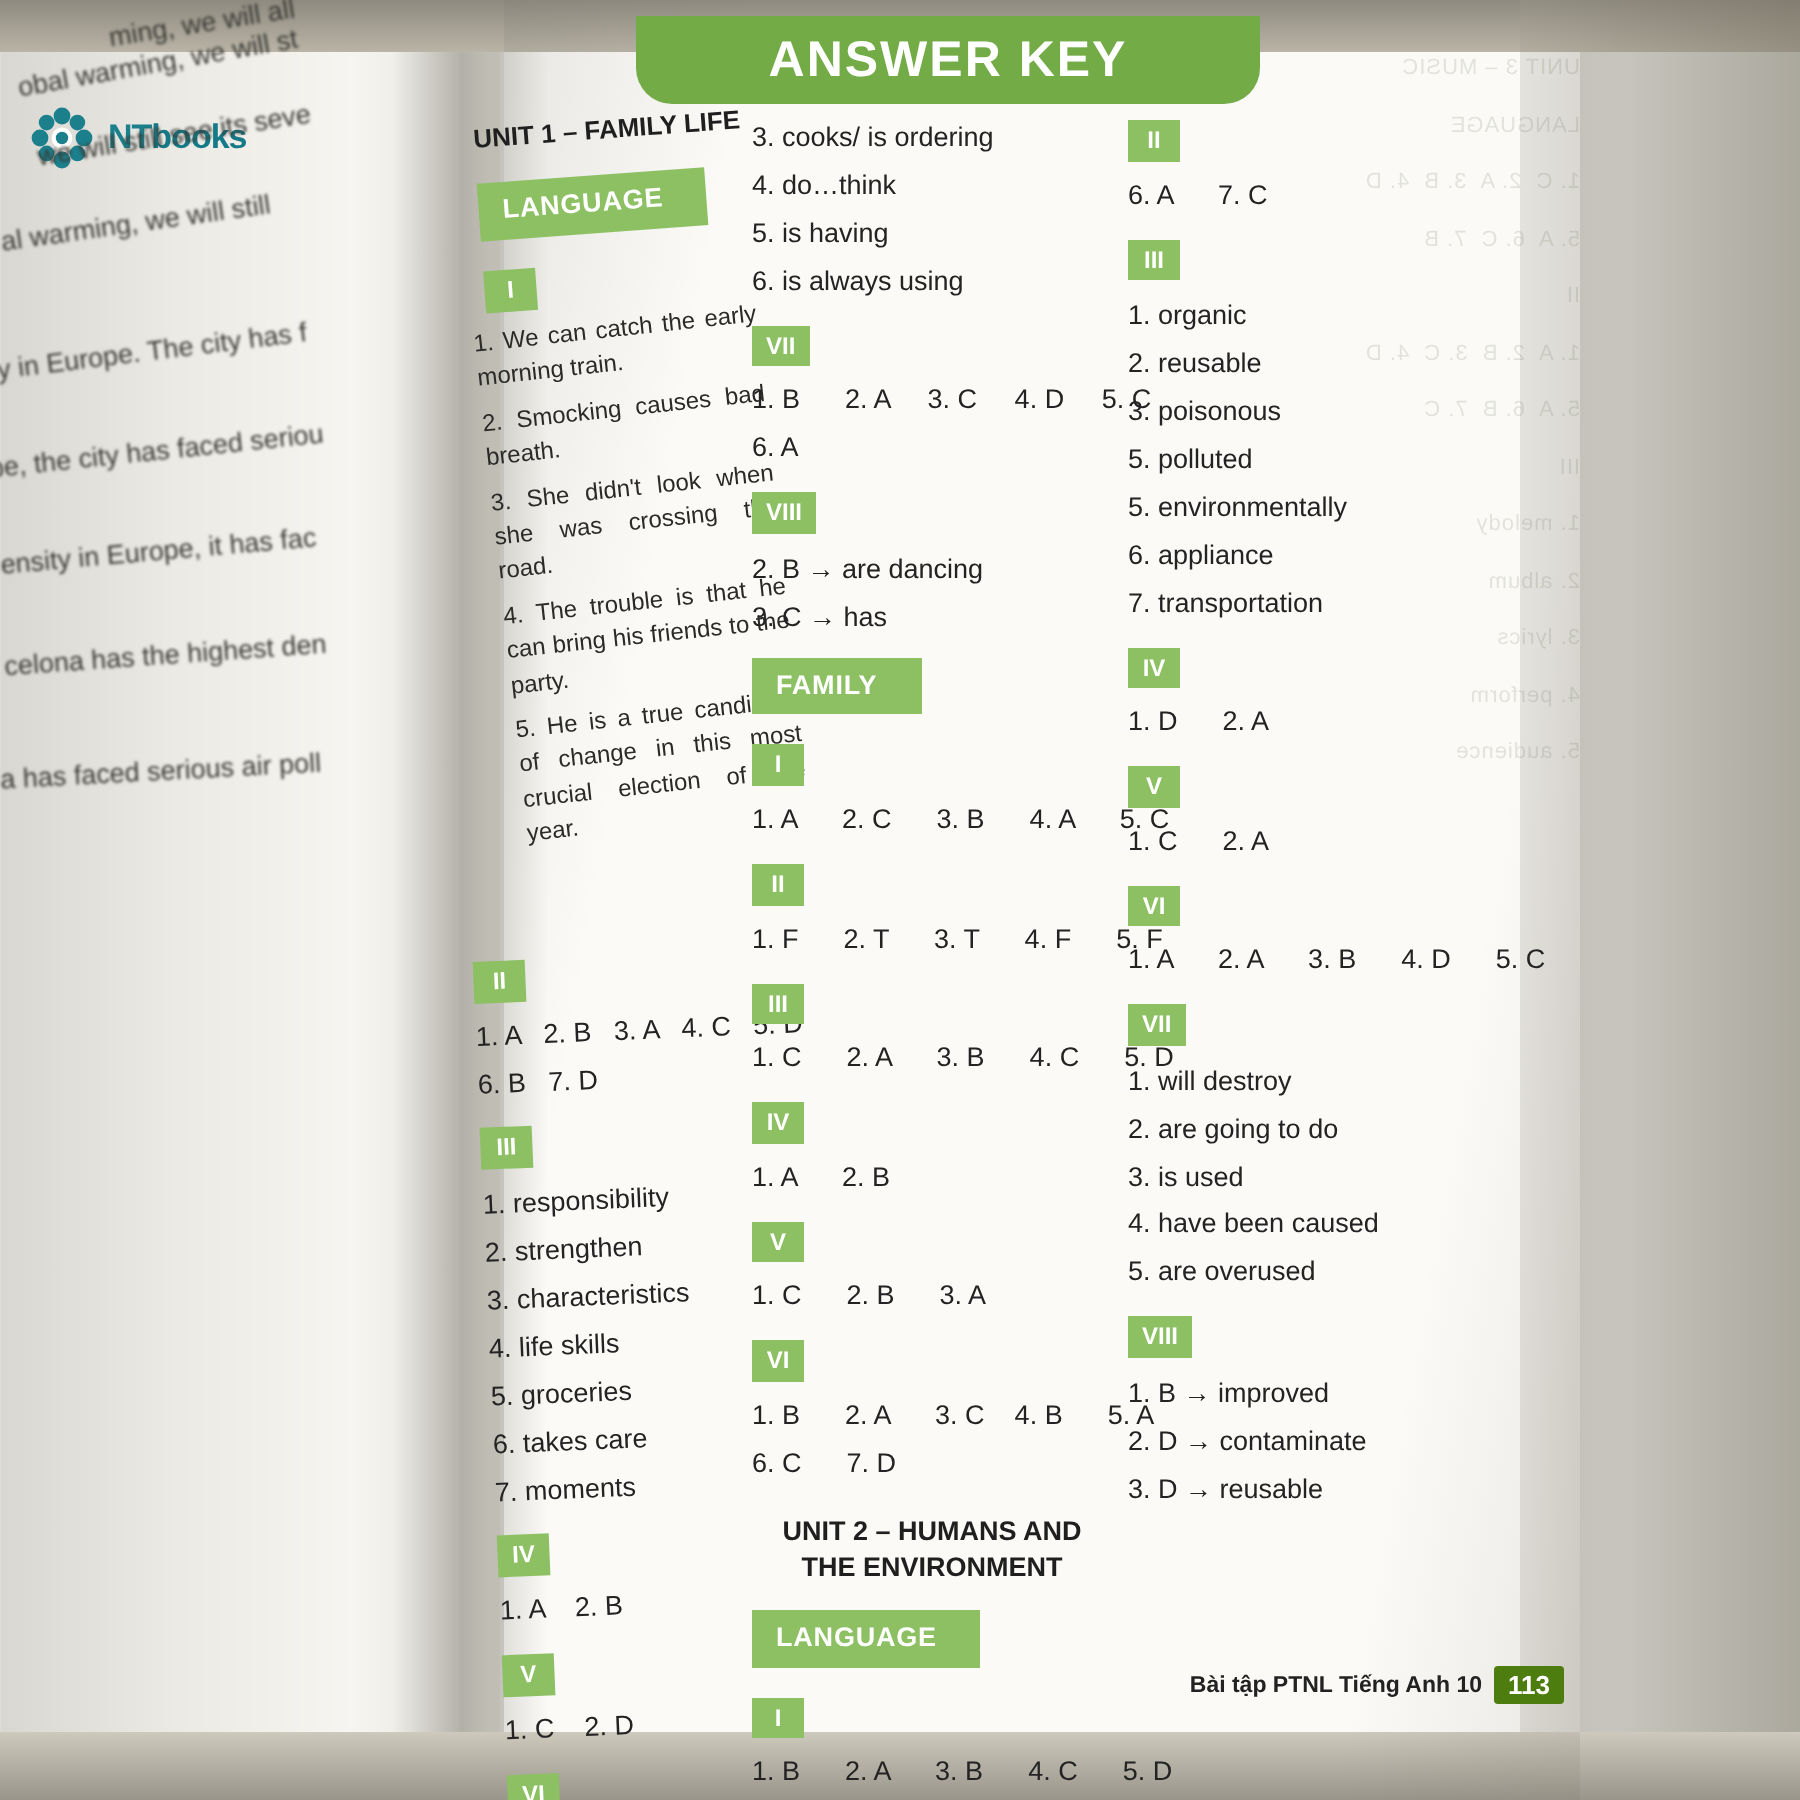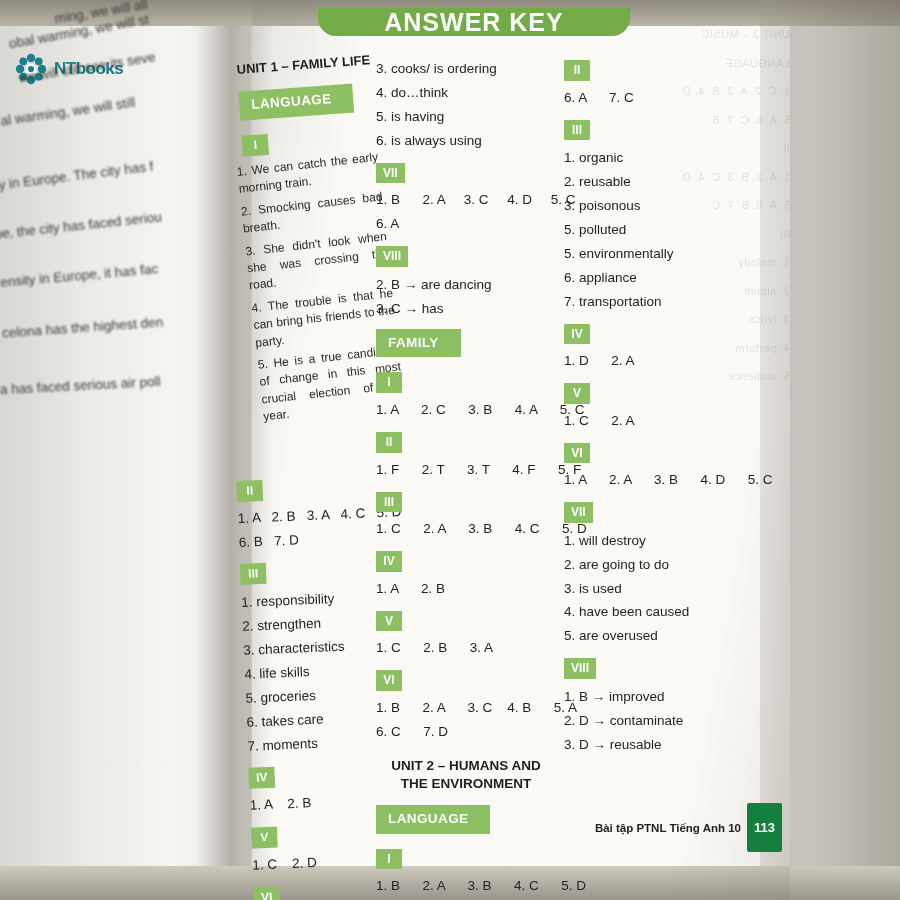--- a/index.html
+++ b/index.html
@@ -67,21 +67,21 @@
 
   
   .lefttext{
     position:absolute;left:-6px;top:0;width:235px;height:430px;
     color:#3a3a36;font-size:13.5px;filter:blur(.9px);
   }
   .lefttext div{position:absolute;white-space:nowrap;}
 
   
   .answer-key{
-    position:absolute;left:318px;top:8px;width:312px;height:28px;
+    position:absolute;left:318px;top:8px;width:312px;height:44px;
     background:#73ab46;border-radius:0 0 18px 18px;
     display:flex;align-items:center;justify-content:center;
     color:#fff;font-weight:bold;font-size:25px;letter-spacing:1px;
   }
 
   
   .col{position:absolute;color:#232323;font-size:13.5px;line-height:1.55;}
   .col1{left:236px;top:60px;width:135px;}
   .col2{left:376px;top:56px;width:180px;}
   .col3{left:564px;top:52px;width:200px;}
@@ -110,22 +110,22 @@
 
   .rot-small{transform:rotate(-4.2deg);transform-origin:left top;}
   .rot-small2{transform:rotate(-2.4deg);transform-origin:left top;}
 
   
   .footer{
     position:absolute;right:118px;bottom:48px;display:flex;align-items:center;gap:6px;
     font-size:11.5px;font-weight:bold;color:#222;
   }
   .pagenum{
-    background:#15803d;color:#fff;font-weight:bold;font-size:13px;
-    padding:17px 7px;border-radius:2px;
+    background:#4d7c0f;color:#fff;font-weight:bold;font-size:13px;
+    padding:2px 7px;border-radius:2px;
   }
 </style>
 </head>
 <body>
 
 <div class="photo">
   <div class="left-page"></div>
   <div class="right-page"></div>
   <div class="gutter"></div>
   <div class="surface-top"></div>

